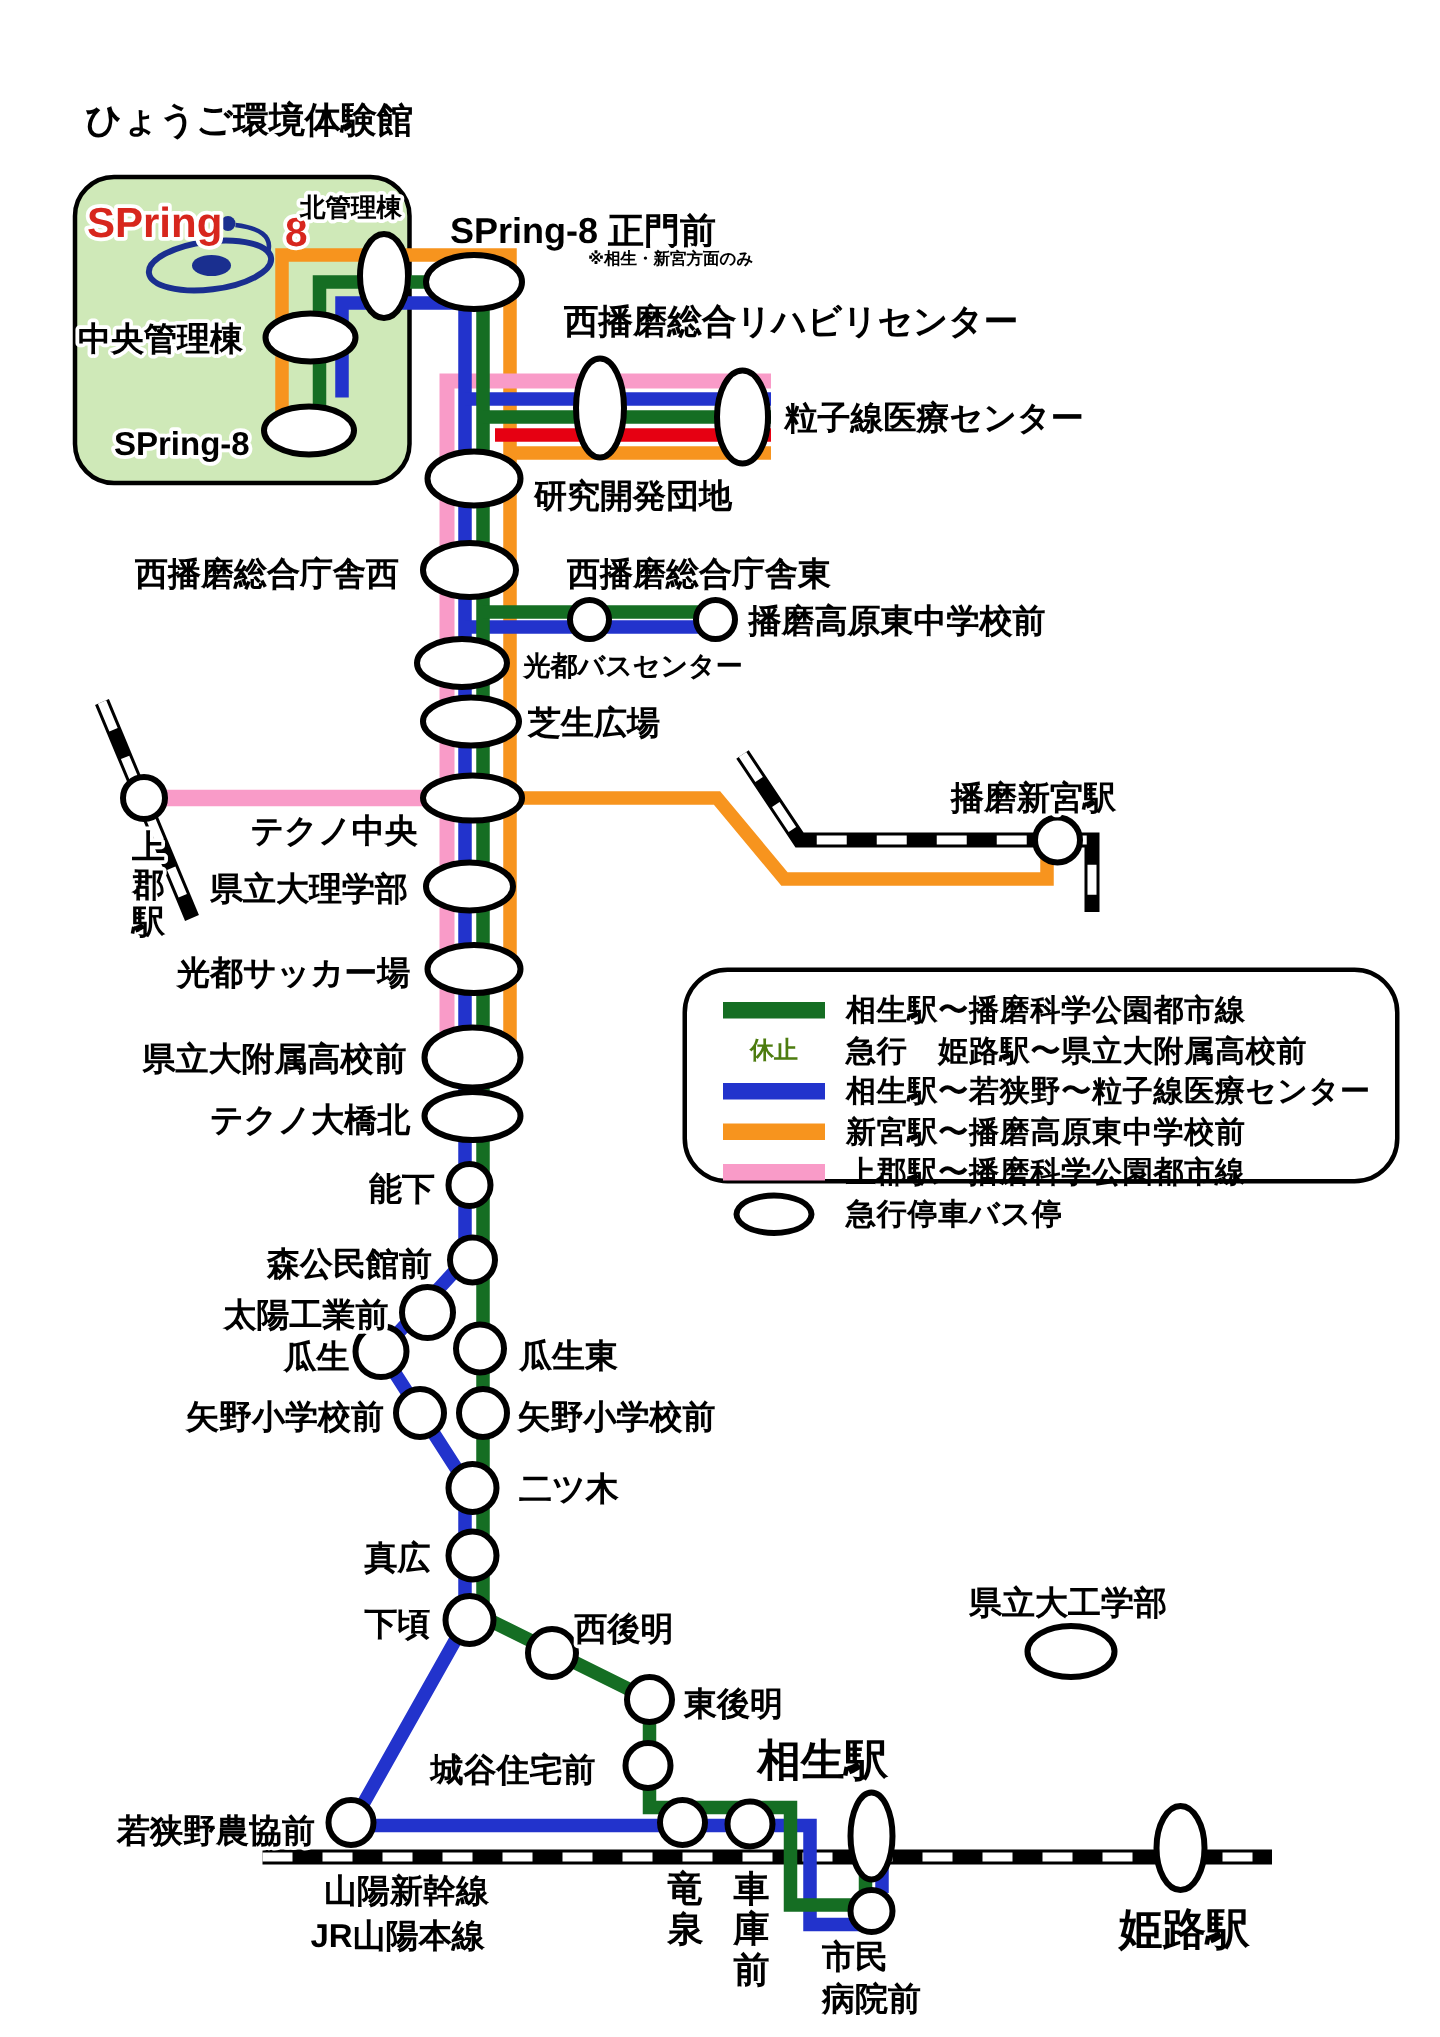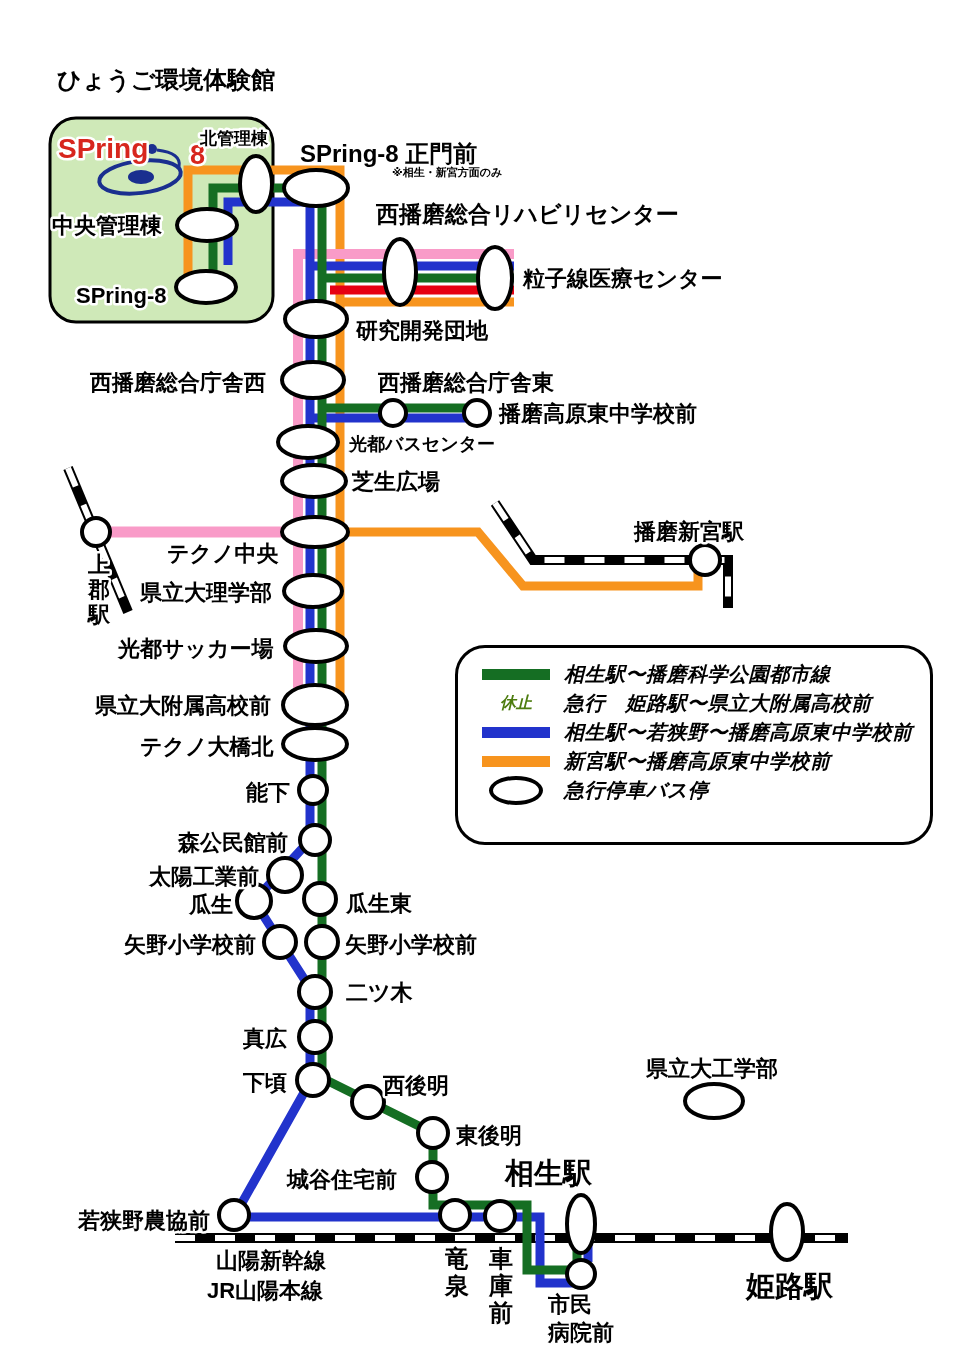--- a/index.html
+++ b/index.html
@@ -1,22 +1,22 @@
 <!DOCTYPE html>
 <html><head>
 <meta charset="utf-8">
 <style>
   html,body{margin:0;padding:0;background:#fff;}
   body{width:960px;height:1358px;position:relative;font-family:"Liberation Sans","DejaVu Sans",sans-serif;}
   #stage{position:relative;width:960px;height:1358px;background:#ffffff;overflow:hidden;}
   #map-svg{position:absolute;left:0;top:0;}
   #map-svg text{font-family:"Liberation Sans","DejaVu Sans",sans-serif;}
-  #legend{position:absolute;left:455px;top:645px;width:478px;height:200px;border:3px solid #000;
+  #legend{position:absolute;left:455px;top:645px;width:478px;height:144px;border:3px solid #000;
           border-radius:30px;background:#fff;box-sizing:border-box;padding:12px 6px 12px 22px;
-          display:flex;flex-direction:column;justify-content:flex-start;font-style:italic;}
+          display:flex;flex-direction:column;justify-content:space-between;}
   .lg-row{display:flex;align-items:center;height:29px;}
   .lg-swatch{flex:0 0 72px;width:72px;display:flex;align-items:center;justify-content:center;}
   .lg-bar{width:68px;height:11px;}
   .lg-text{font-size:16px;font-weight:700;color:#4d7c0f;}
   .lg-ellipse{width:54px;height:29px;border:4px solid #000;border-radius:50%;background:#fff;box-sizing:border-box;}
   .lg-label{font-size:20px;font-weight:700;color:#000;margin-left:12px;white-space:nowrap;letter-spacing:.5px;}
 </style>
 </head>
 <body>
 
@@ -144,27 +144,33 @@
         <div class="lg-label">相生駅〜播磨科学公園都市線</div>
       </div>
       <div class="lg-row">
         <div class="lg-swatch lg-text">休止</div>
         <div class="lg-label">急行　姫路駅〜県立大附属高校前</div>
       </div>
       <div class="lg-row">
         <div class="lg-swatch">
           <div class="lg-bar" style="background: rgb(34, 51, 204);"></div>
         </div>
-        <div class="lg-label">相生駅〜若狭野〜播磨高原東中学校前</div>
+        <div class="lg-label">相生駅〜若狭野〜粒子線医療センター</div>
       </div>
       <div class="lg-row">
         <div class="lg-swatch">
           <div class="lg-bar" style="background: rgb(247, 148, 30);"></div>
         </div>
         <div class="lg-label">新宮駅〜播磨高原東中学校前</div>
+      </div>
+      <div class="lg-row">
+        <div class="lg-swatch">
+          <div class="lg-bar" style="background: rgb(249, 155, 200);"></div>
+        </div>
+        <div class="lg-label">上郡駅〜播磨科学公園都市線</div>
       </div>
       <div class="lg-row">
         <div class="lg-swatch">
           <div class="lg-ellipse"></div>
         </div>
         <div class="lg-label">急行停車バス停</div>
       </div>
     </div>
 </div>
 

